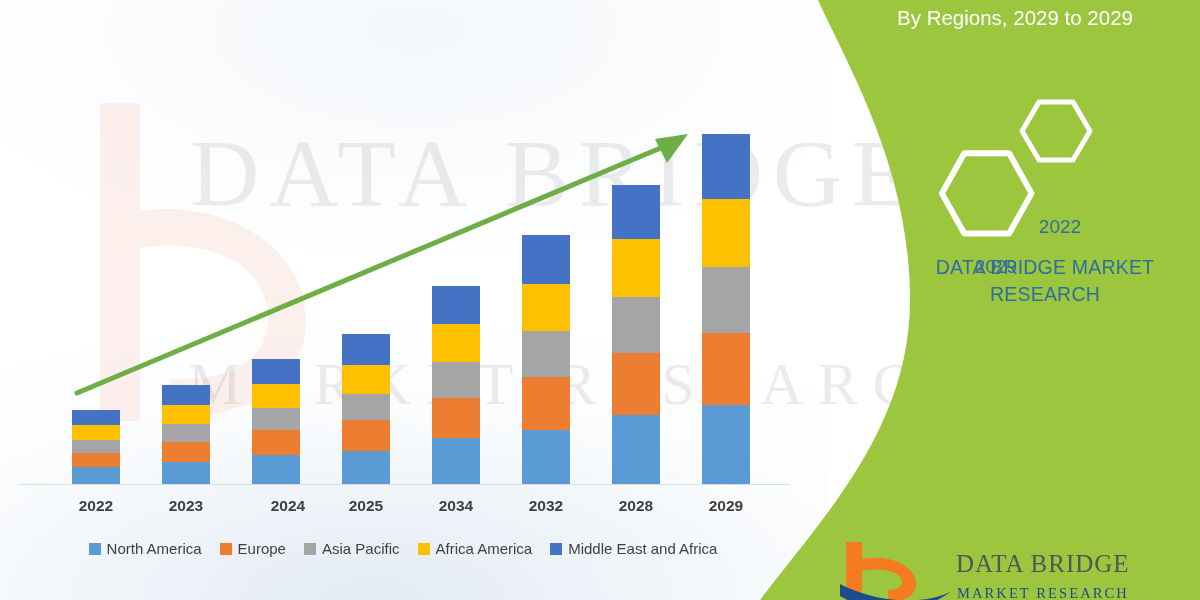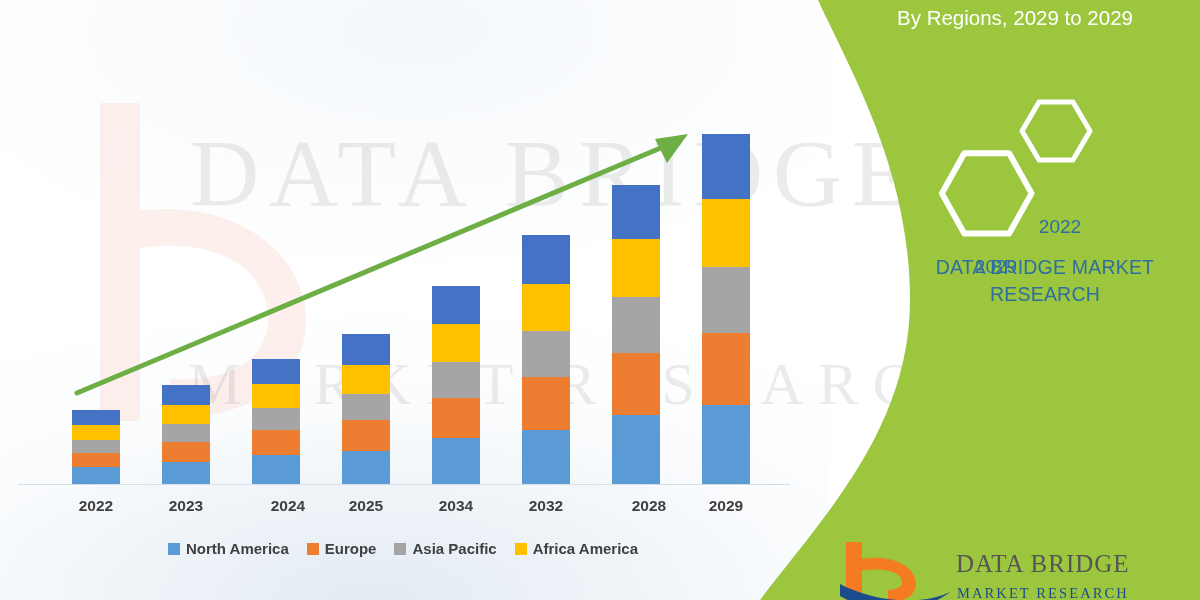--- a/index.html
+++ b/index.html
@@ -93,21 +93,21 @@
   
   .arrow{position:absolute;left:0;top:0;width:820px;height:520px;z-index:6;pointer-events:none;}
 
   
   .legend{
     position:absolute;z-index:6;left:0;top:540px;width:806px;
     display:flex;justify-content:center;align-items:center;gap:18px;
   }
   .lg-item{display:flex;align-items:center;gap:6px;}
   .lg-swatch{width:12px;height:12px;display:inline-block;}
-  .lg-text{color:#404040;font-size:15px;font-weight:700;white-space:nowrap;}
+  .lg-text{color:#404040;font-size:15px;font-weight:400;white-space:nowrap;}
 </style>
 </head>
 <body>
 
 <div id="stage">
 
   <div class="bg-wash"></div>
 
   <div class="wm-logo">
     <svg viewBox="0 0 250 330" xmlns="http://www.w3.org/2000/svg">
@@ -180,21 +180,21 @@
           <div class="seg na" style="height: 79px;"></div>
         </div>
       </div>
     <div class="xlabels" id="xlabels">
         <div class="xlab" style="left: 51px;">2022</div>
         <div class="xlab" style="left: 141px;">2023</div>
         <div class="xlab" style="left: 243px;">2024</div>
         <div class="xlab" style="left: 321px;">2025</div>
         <div class="xlab" style="left: 411px;">2034</div>
         <div class="xlab" style="left: 501px;">2032</div>
-        <div class="xlab" style="left: 604px;">2028</div>
+        <div class="xlab" style="left: 591px;">2028</div>
         <div class="xlab" style="left: 681px;">2029</div>
       </div>
 
     <svg class="arrow" viewBox="0 0 820 520" xmlns="http://www.w3.org/2000/svg">
       <line x1="77" y1="393" x2="663" y2="147" stroke="#6DAE45" stroke-width="5" stroke-linecap="round"></line>
       <polygon points="688,134 655,139 667,163" fill="#6DAE45"></polygon>
     </svg>
   </div>
 
   <div class="legend" id="legend">
@@ -206,20 +206,24 @@
         <span class="lg-swatch" style="background: rgb(237, 125, 49);"></span>
         <span class="lg-text">Europe</span>
       </div>
       <div class="lg-item">
         <span class="lg-swatch" style="background: rgb(165, 165, 165);"></span>
         <span class="lg-text">Asia Pacific</span>
       </div>
       <div class="lg-item">
         <span class="lg-swatch" style="background: rgb(255, 192, 0);"></span>
         <span class="lg-text">Africa America</span>
+      </div>
+      <div class="lg-item">
+        <span class="lg-swatch" style="background: rgb(68, 114, 196);"></span>
+        <span class="lg-text">Middle East and Africa</span>
       </div>
     </div>
 
   <div class="green-panel">
     <svg viewBox="0 0 440 600" preserveAspectRatio="none" xmlns="http://www.w3.org/2000/svg">
       <path d="M 58 0 L 440 0 L 440 600 L 0 600 C 60 520, 150 430, 150 300 C 150 170, 90 70, 58 0 Z" fill="#9DC63F"></path>
     </svg>
   </div>
 
   <div class="panel-title">By Regions, 2029 to 2029</div>

